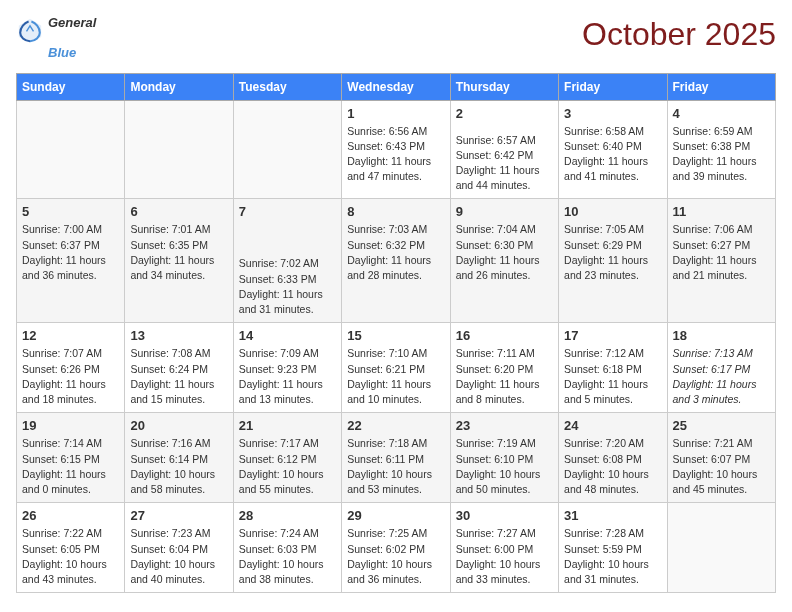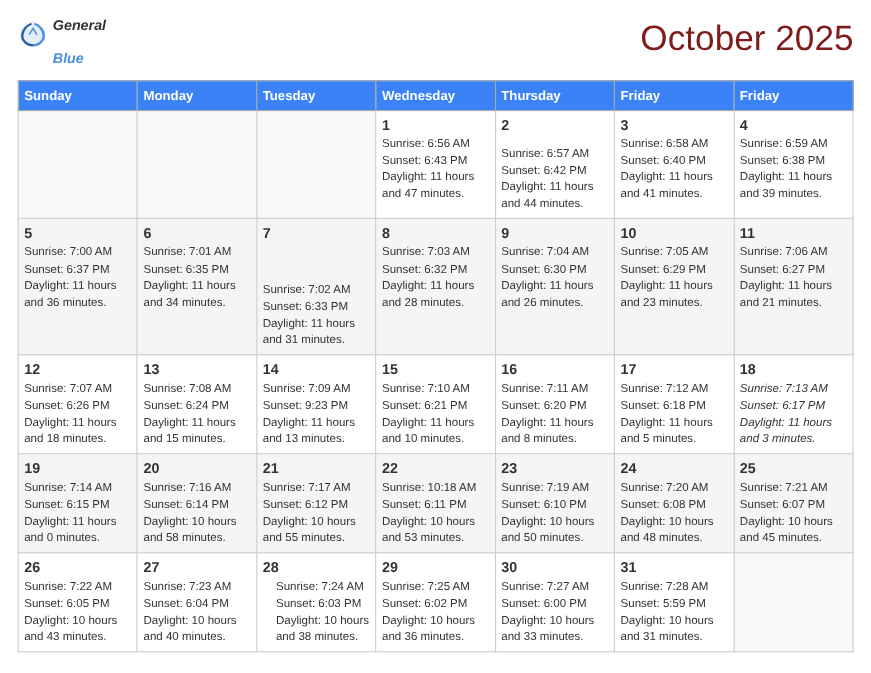--- a/index.html
+++ b/index.html
@@ -277,21 +277,21 @@
         </td>
         <td>
           <span class="day-number">21</span>
           <div class="day-info" style="white-space: pre-line;">Sunrise: 7:17 AM
 Sunset: 6:12 PM
 Daylight: 10 hours
 and 55 minutes.</div>
         </td>
         <td>
           <span class="day-number">22</span>
-          <div class="day-info" style="white-space: pre-line;">Sunrise: 10:18 AM
+          <div class="day-info" style="white-space: pre-line;">Sunrise: 7:18 AM
 Sunset: 6:11 PM
 Daylight: 10 hours
 and 53 minutes.</div>
         </td>
         <td>
           <span class="day-number">23</span>
           <div class="day-info" style="white-space: pre-line;">Sunrise: 7:19 AM
 Sunset: 6:10 PM
 Daylight: 10 hours
 and 50 minutes.</div>
@@ -321,21 +321,21 @@
         </td>
         <td>
           <span class="day-number">27</span>
           <div class="day-info" style="white-space: pre-line;">Sunrise: 7:23 AM
 Sunset: 6:04 PM
 Daylight: 10 hours
 and 40 minutes.</div>
         </td>
         <td>
           <span class="day-number">28</span>
-          <div class="day-info" style="white-space: pre-line; margin-left: 12px;">Sunrise: 7:24 AM
+          <div class="day-info" style="white-space: pre-line;">Sunrise: 7:24 AM
 Sunset: 6:03 PM
 Daylight: 10 hours
 and 38 minutes.</div>
         </td>
         <td>
           <span class="day-number">29</span>
           <div class="day-info" style="white-space: pre-line;">Sunrise: 7:25 AM
 Sunset: 6:02 PM
 Daylight: 10 hours
 and 36 minutes.</div>

